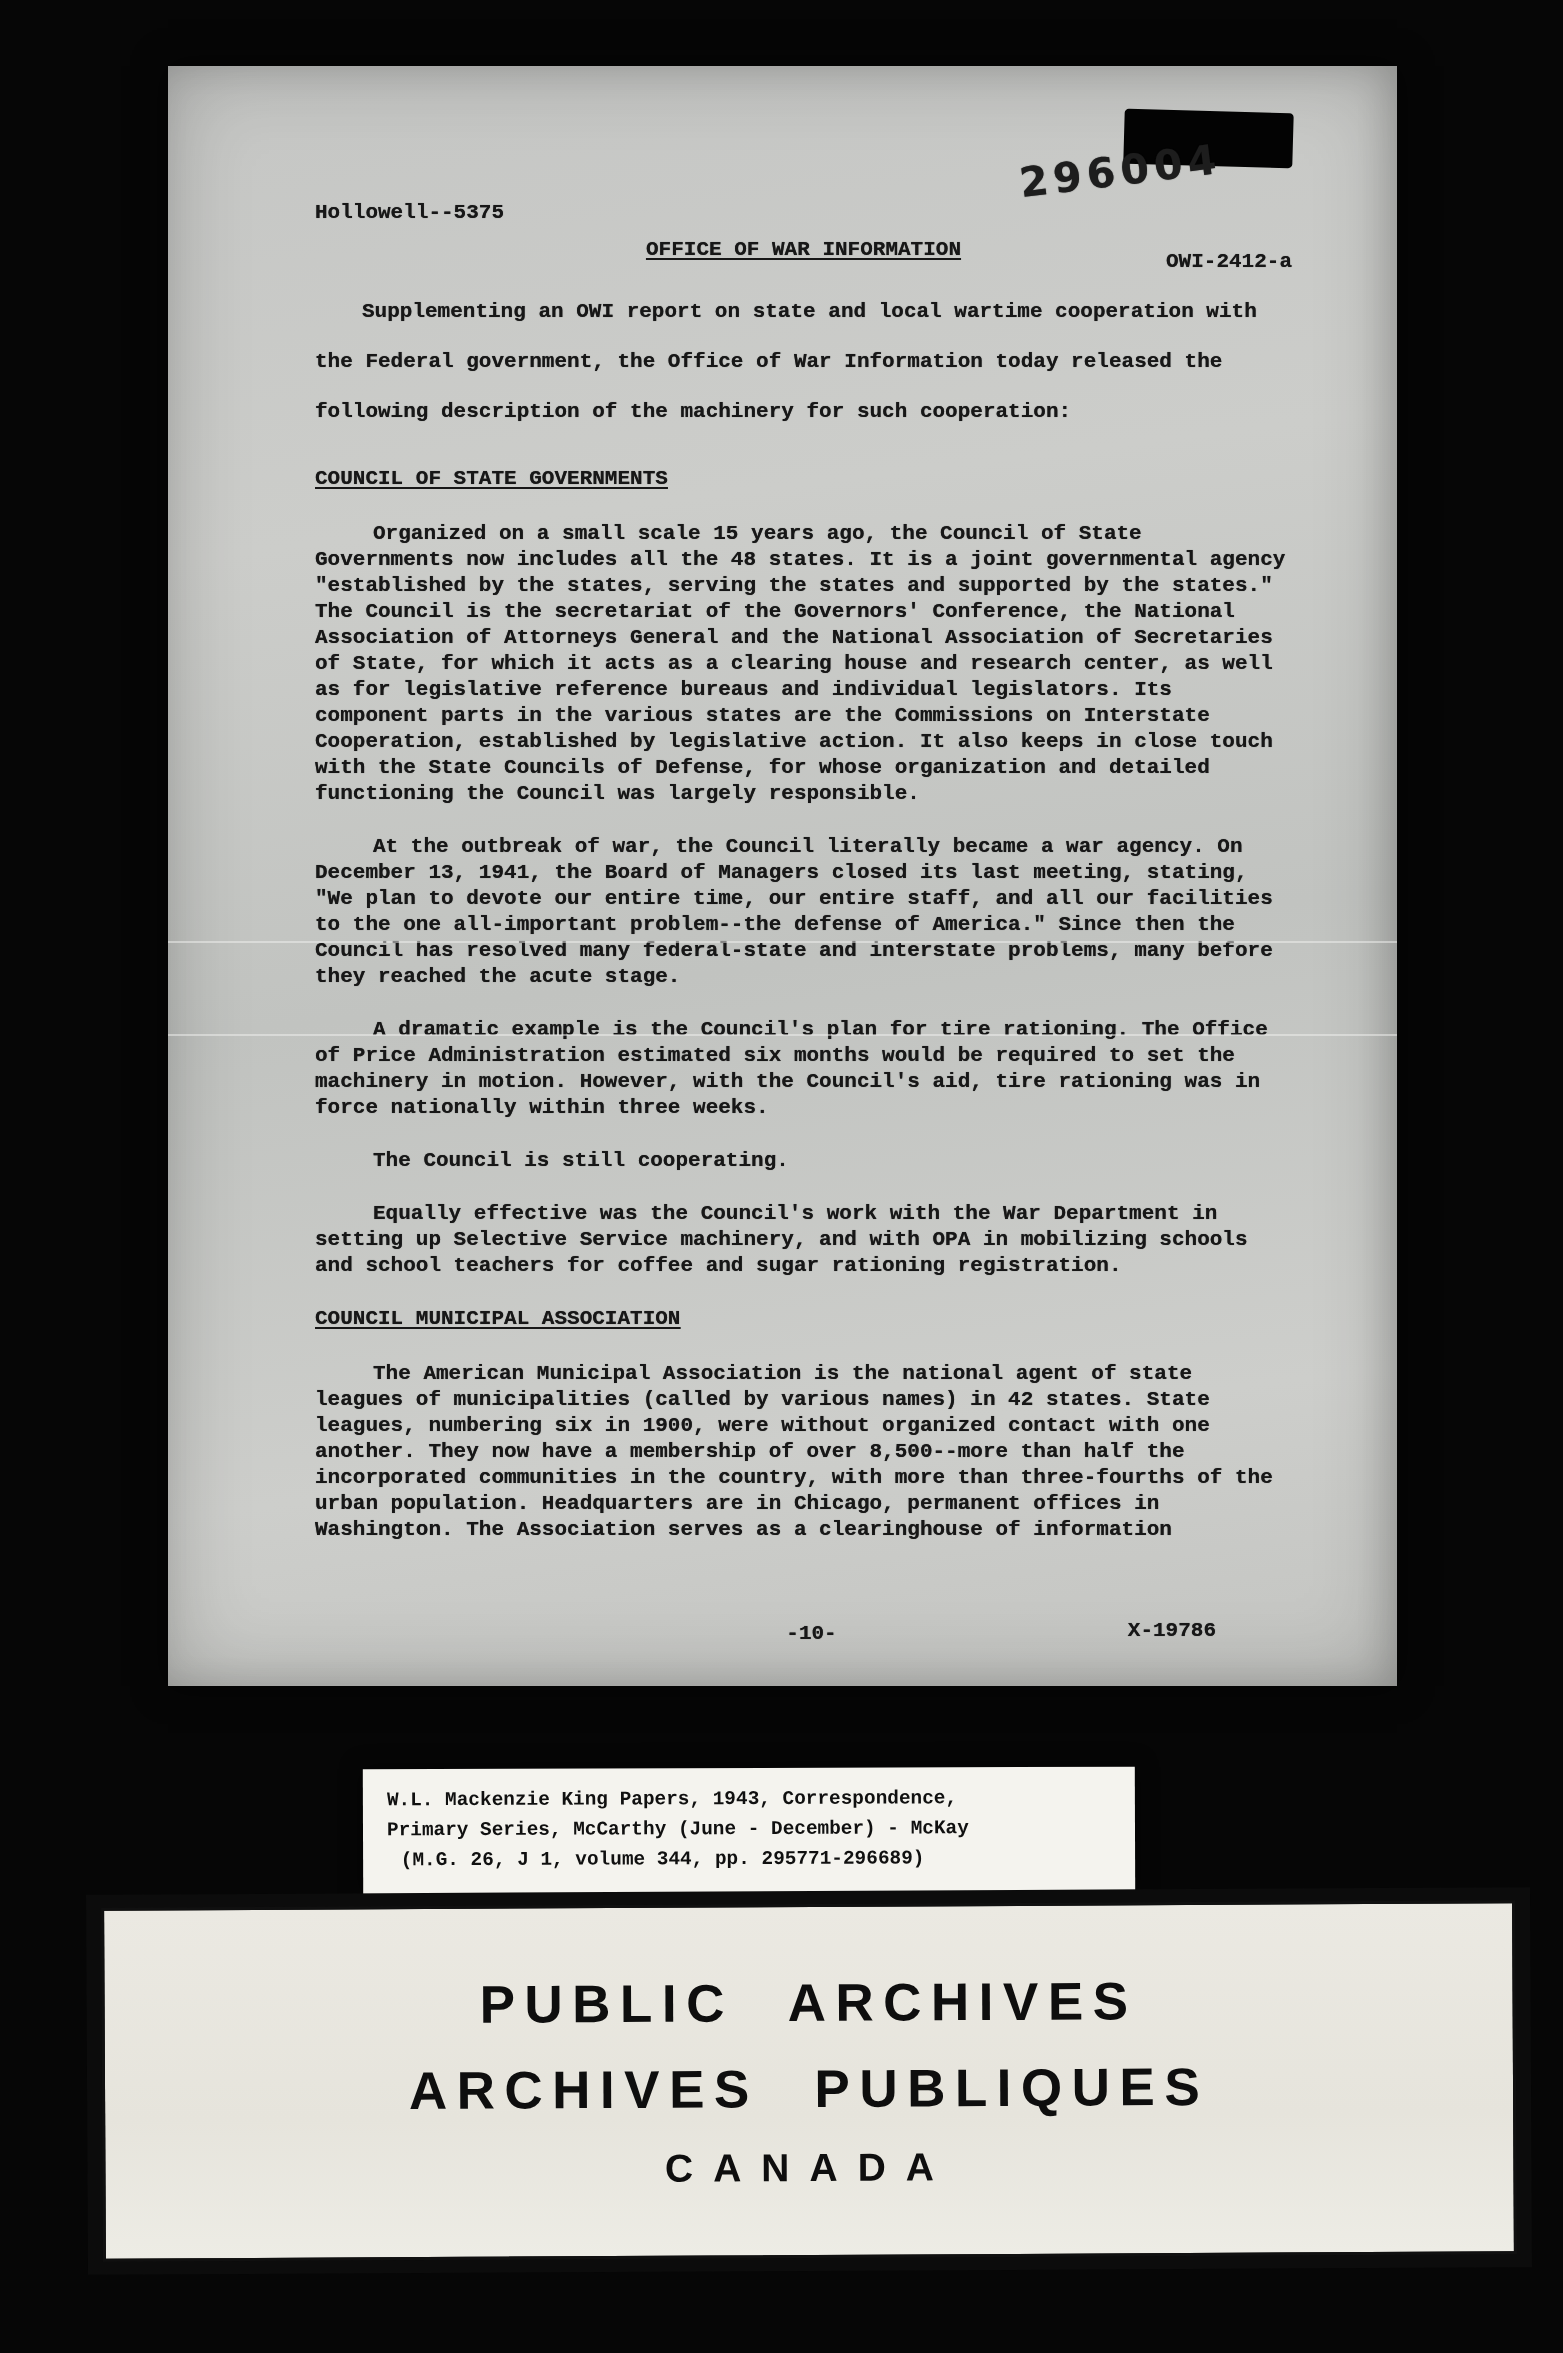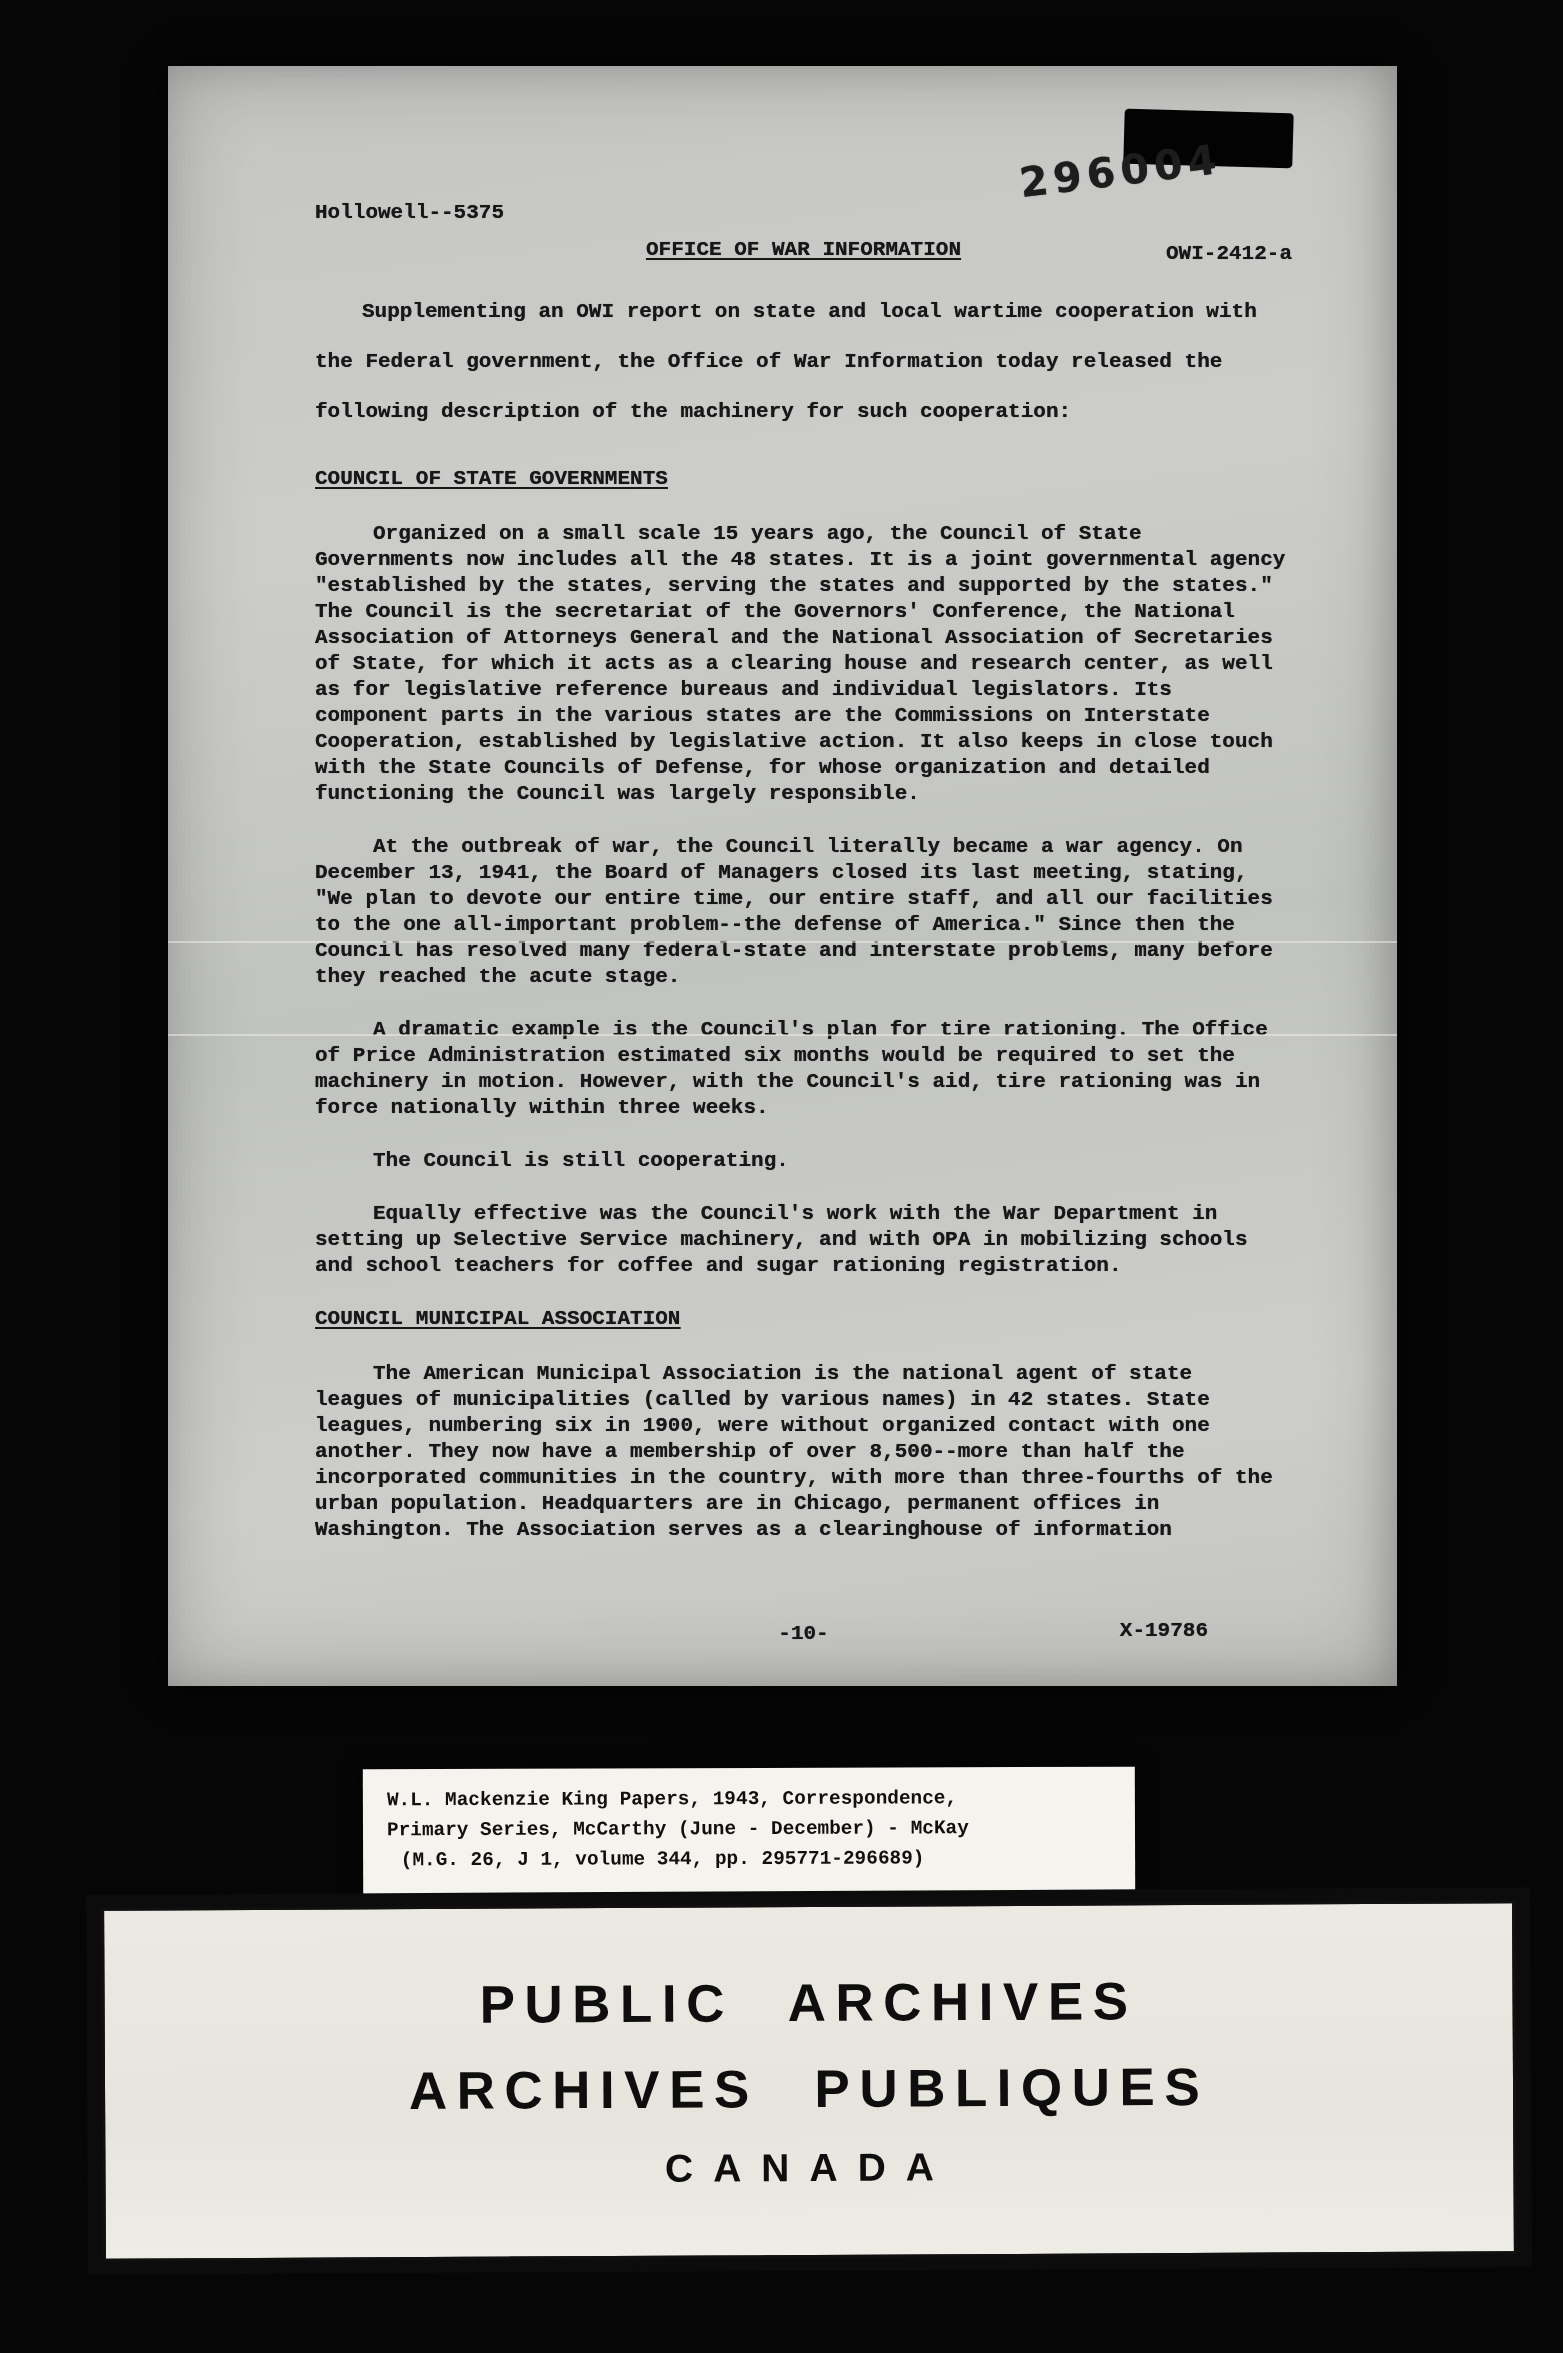--- a/index.html
+++ b/index.html
@@ -47,38 +47,38 @@
     letter-spacing: 5.3px;
     color: #1d1d1d;
     transform: rotate(-7deg);
     text-shadow: 0 0 1.1px rgba(20,20,20,0.7);
   }
 
   .hand-id { margin-bottom: 11px; }
 
   .header-row { position: relative; text-align: center; margin-bottom: 23.6px; }
   .doc-title { text-decoration: underline; text-underline-offset: 3.2px; text-align: center; }
-  .doc-number { position: absolute; right: 0; top: 4px; }
+  .doc-number { position: absolute; right: 0; top: 12px; }
 
   .intro {
     margin: 0 0 29px 0;
     line-height: 50px;
     text-indent: 47px;
   }
 
   .heading {
     text-decoration: underline;
     text-underline-offset: 3.2px;
     margin: 0 0 29px 0;
   }
   .para { margin: 0 0 27px 0; text-indent: 58px; }
 
   .footer-row {
     position: absolute;
-    left: 147px; top: 1555px;
+    left: 155px; top: 1555px;
     width: 977px;
     text-align: center;
   }
   .file-number { position: absolute; right: 84px; top: -3.2px; }
 
   
   .ref-label {
     position: absolute;
     left: 363px; top: 1768px;
     width: 772px; height: 126px;

